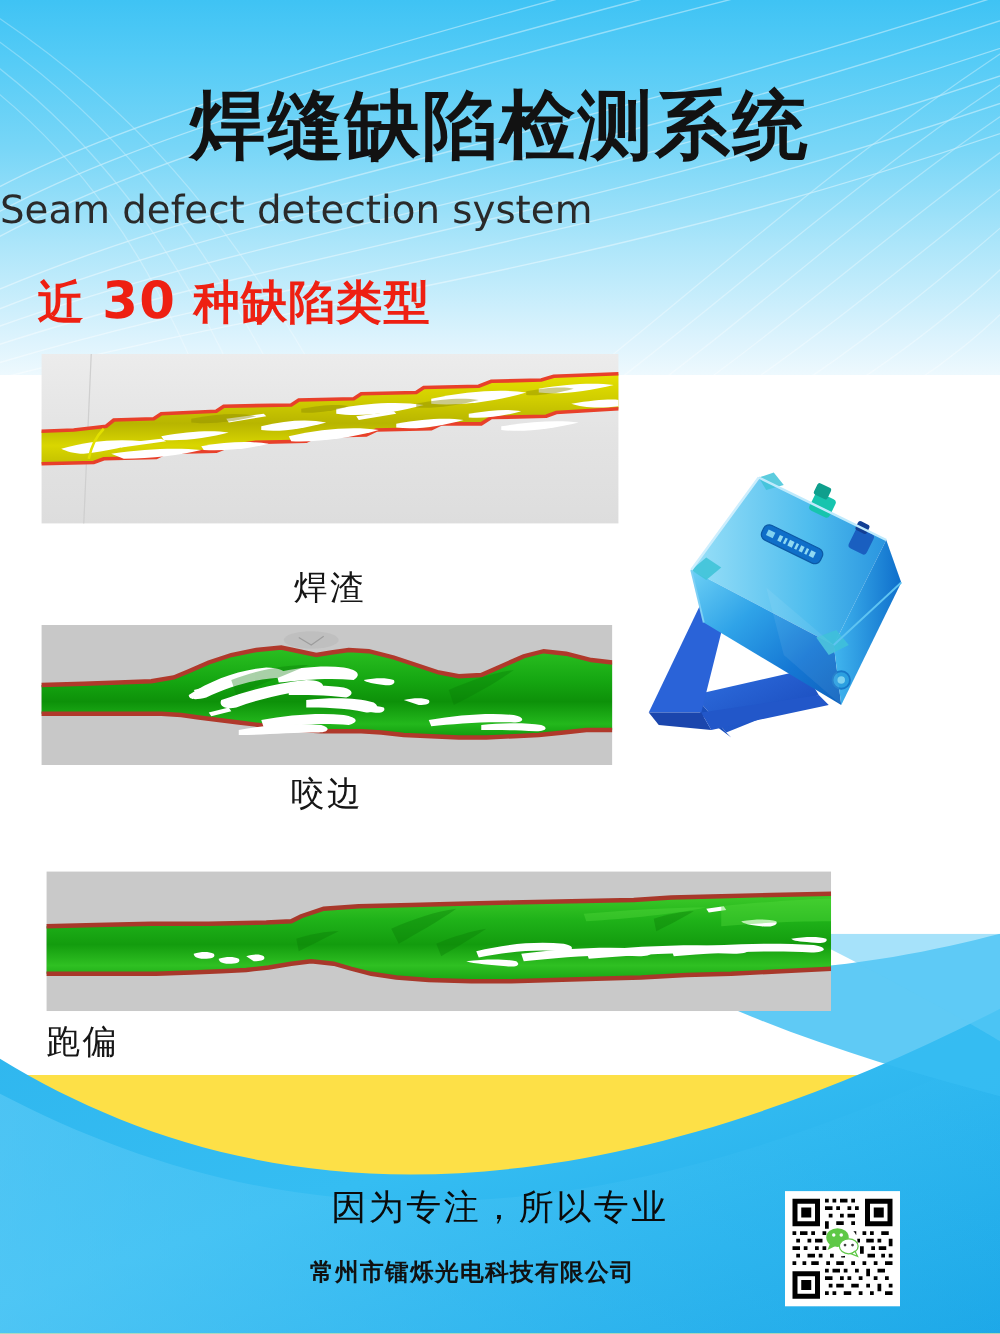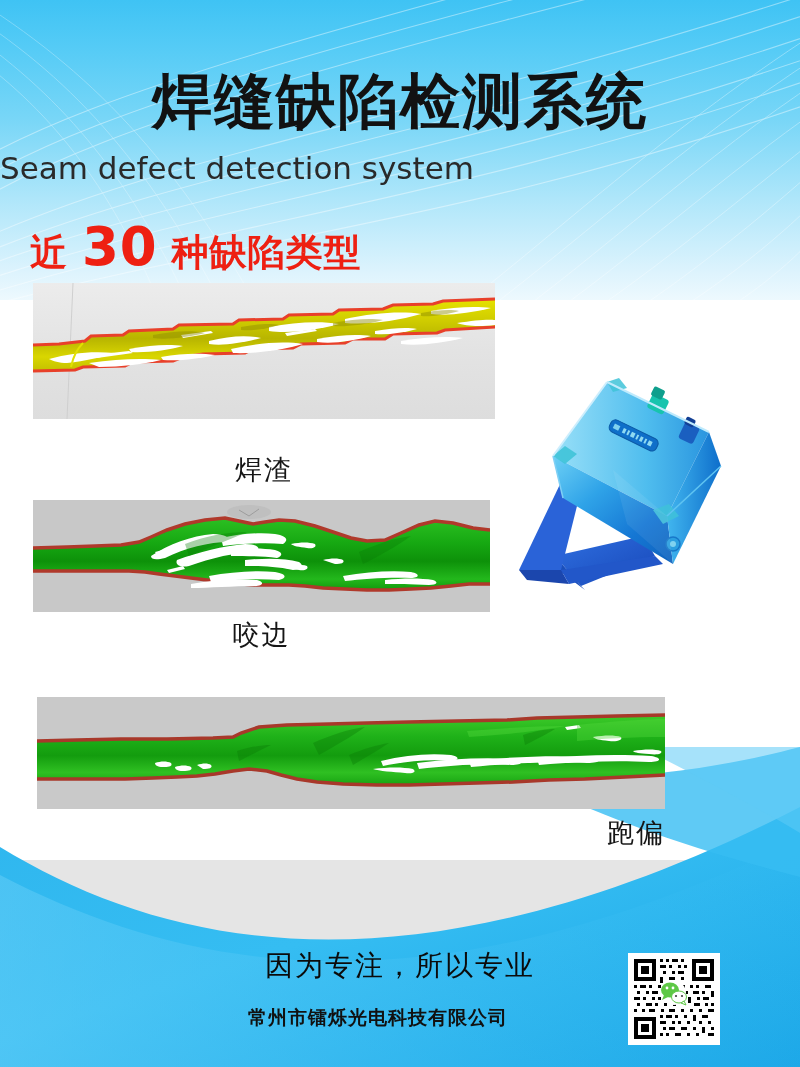--- a/index.html
+++ b/index.html
@@ -7,21 +7,21 @@
   body{
     width:800px;height:1067px;
     background:#ffffff;
     font-family:"Liberation Sans","DejaVu Sans",sans-serif;
     overflow:hidden;
   }
   .poster{
     position:relative;
     width:800px;height:1067px;
     overflow:hidden;
-    background:#e5e5e5;
+    background:#fde047;
   }
 
   
   .bg-top{
     position:absolute;left:0;top:0;width:800px;height:330px;
     background:linear-gradient(180deg,#3fc3f4 0%,#54cbf6 14%,#78d6f7 36%,#aee6fa 60%,#dcf3fd 82%,#ffffff 100%);
   }
   .bg-top-lines{position:absolute;left:0;top:0;width:800px;height:330px;opacity:.55;}
   .bg-white{
     position:absolute;left:0;top:300px;width:800px;height:560px;background:#ffffff;
@@ -55,21 +55,21 @@
   
   .red-headline{
     position:absolute;left:30px;top:216px;
     font-family:"DejaVu Sans","Liberation Sans",sans-serif;
     font-weight:bold;
     font-size:37px;
     color:#ee2012;
     letter-spacing:1px;
     white-space:nowrap;
   }
-  .red-headline .num{font-size:53px;}
+  .red-headline .num{font-size:41px;}
 
   
   .badge{
     position:absolute;left:498px;top:190px;width:262px;height:140px;
   }
   .badge-text{
     position:absolute;left:0;top:0;width:262px;height:140px;
     display:flex;align-items:center;justify-content:center;
     font-family:"DejaVu Sans","Liberation Sans",sans-serif;
     font-weight:bold;font-size:37px;color:#0d0d0d;letter-spacing:2px;
@@ -305,21 +305,21 @@
         <path d="M312,58 C326,52 340,48 352,46 C340,54 326,62 316,68 Z"></path>
         <path d="M200,54 C212,50 224,48 234,48 C222,54 210,60 202,64 Z"></path>
         <path d="M486,38 C498,34 510,32 518,32 C508,38 496,44 488,48 Z"></path>
       </g>
       <g fill="#53d93c" opacity="0.4">
         <path d="M540,28 C580,24 612,22 628,22 L628,40 C594,40 562,42 540,44 Z"></path>
         <path d="M430,34 C466,31 500,29 528,29 C502,34 466,38 432,40 Z"></path>
       </g>
     </svg>
   </div>
-  <div class="caption" style="left:0;top:815px;width:628px;margin-left:37px;text-align:right;">跑偏</div>
+  <div class="caption" style="left:0;top:815px;width:628px;margin-left:37px;text-align:left;">跑偏</div>
 
   <div class="device">
     <svg width="235" height="245" viewBox="0 0 235 245">
       <defs>
         <linearGradient id="body1" x1="0" y1="0" x2="1" y2="1">
           <stop offset="0%" stop-color="#6dd0f5"></stop>
           <stop offset="35%" stop-color="#2fa3e8"></stop>
           <stop offset="70%" stop-color="#1577d4"></stop>
           <stop offset="100%" stop-color="#0f62bd"></stop>
         </linearGradient>

